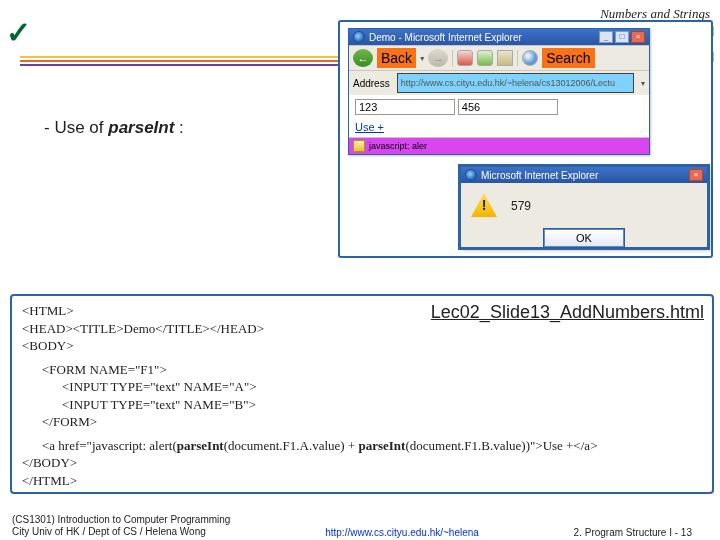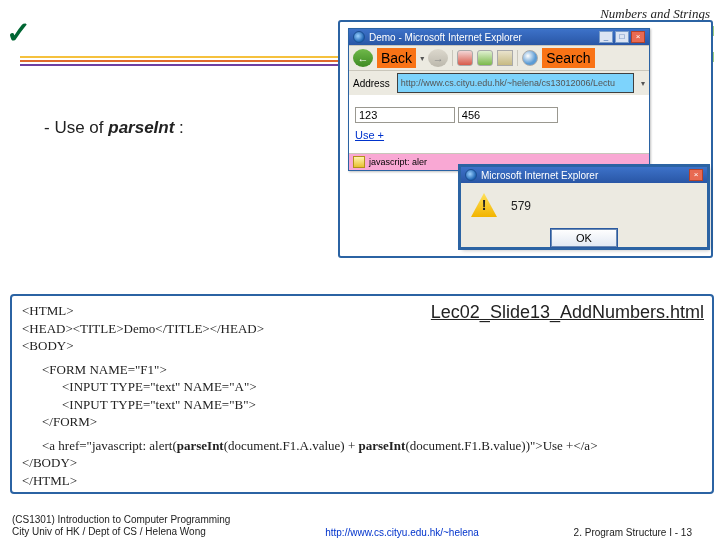--- a/index.html
+++ b/index.html
@@ -145,30 +145,30 @@
     display:inline-block;
   }
   .search-ic { background:radial-gradient(circle at 35% 35%, #fff, #5b9bd5 60%); border-radius:50%; }
   .addressbar { background:#eceae1; padding:2px 4px; display:flex; align-items:center; gap:7px; border-top:1px solid #c9c6bb;}
   .addr-input {
     flex:1; background:#7dd3fc; border:1px solid #404040; padding:4px 3px;
     font-size:9px; color:#555;
     white-space:nowrap; overflow:hidden;
   }
   .browser-body {
-    background:#fff; padding:12px 6px;
+    background:#fff; padding:4px 6px;
     min-height:40px;
   }
   .fake-input {
     display:inline-block; border:1px solid #9a9890; background:#fff;
     width:100px; height:16px; font-size:11px; padding:0 3px;
     line-height:14px;
   }
   .use-link { color:#0033cc; text-decoration:underline; font-size:11px; cursor:pointer;}
-  .status-row { background:#f9a8d4; border-top:1px solid #c9c6bb;
+  .status-row { background:#d946ef; border-top:1px solid #c9c6bb;
     padding:2px 4px; font-size:9px; display:flex; align-items:center; gap:4px;}
   .js-icon {
     width:12px; height:12px; background:linear-gradient(#fff3b0,#e8c12e);
     border:1px solid #b2911a;
   }
 
   .dialog {
     position:absolute;
     top:166px; left:460px;
     width:248px;
@@ -185,21 +185,21 @@
     clip-path: polygon(50% 0, 100% 100%, 0 100%);
     position:relative;
   }
   .warn-icon::after {
     content:"!"; position:absolute; left:0; right:0; top:4px;
     text-align:center; font-weight:bold; color:#222; font-size:14px;
   }
   .dialog .val { font-size:12px; color:#222; padding-top:2px;}
   .ok-btn {
     display:block; margin:2px auto 0;
-    width:66px; text-align:center;
+    width:80px; text-align:center;
     border:1px solid #6a8ab5; background:linear-gradient(#fefefe,#e2e9f3);
     padding:2px 0; font-size:11px;
     box-shadow:0 0 0 1px #2b5aa0;
   }
 
   .codebox-wrap {
     position:absolute;
     top:294px; left:10px; right:6px; bottom:46px;
     border:2px solid #2b63a3;
     border-radius:4px;

